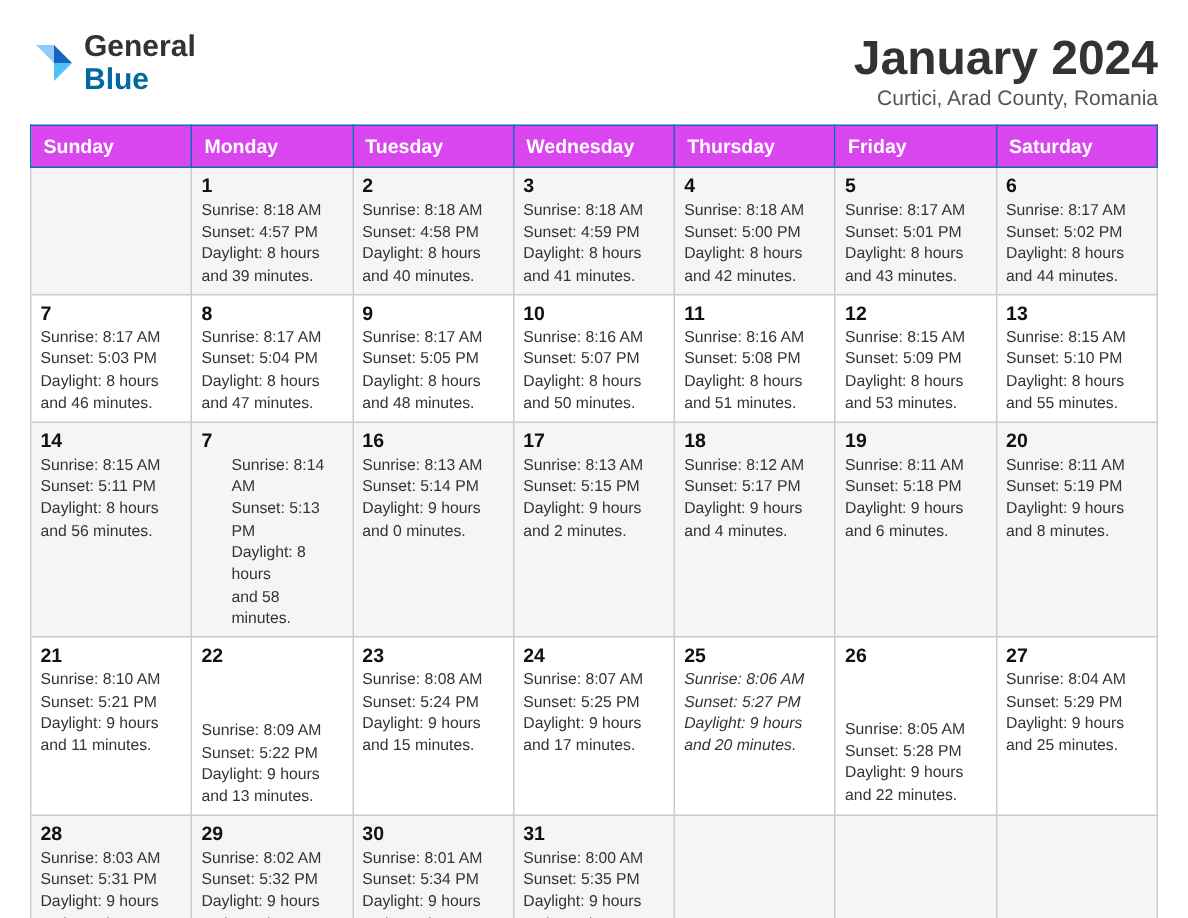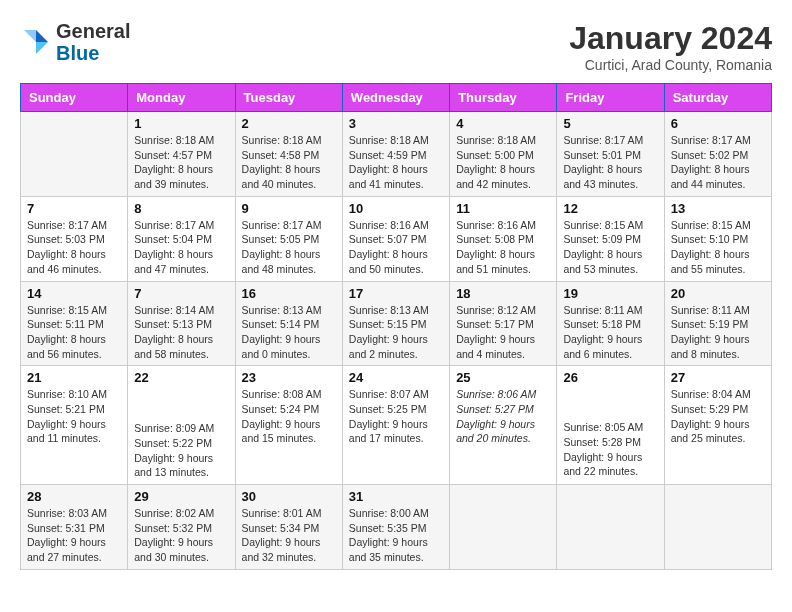--- a/index.html
+++ b/index.html
@@ -216,21 +216,21 @@
       <tr>
         <td>
           <div class="day-number">14</div>
           <div class="day-info" style="white-space: pre-line;">Sunrise: 8:15 AM
 Sunset: 5:11 PM
 Daylight: 8 hours
 and 56 minutes.</div>
         </td>
         <td>
           <div class="day-number">7</div>
-          <div class="day-info" style="white-space: pre-line;">Sunrise: 8:14 AM
+          <div class="day-info" style="white-space: pre-line; margin-left: 20px;">Sunrise: 8:14 AM
 Sunset: 5:13 PM
 Daylight: 8 hours
 and 58 minutes.</div>
         </td>
         <td>
           <div class="day-number">16</div>
           <div class="day-info" style="white-space: pre-line;">Sunrise: 8:13 AM
 Sunset: 5:14 PM
 Daylight: 9 hours
 and 0 minutes.</div>

